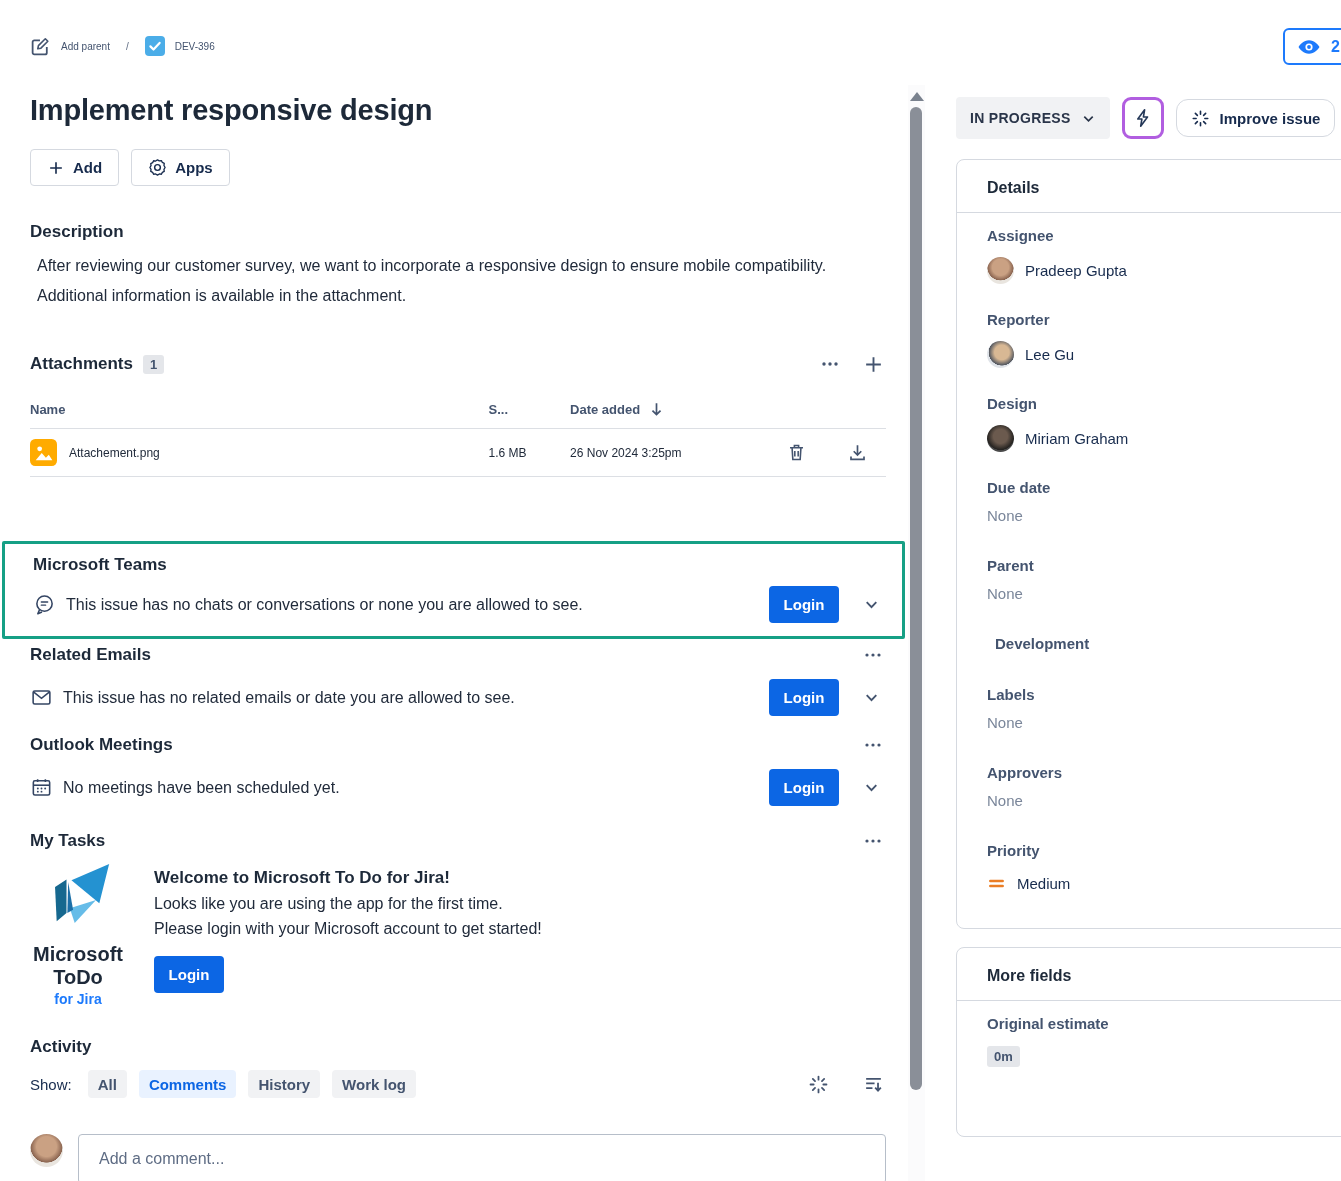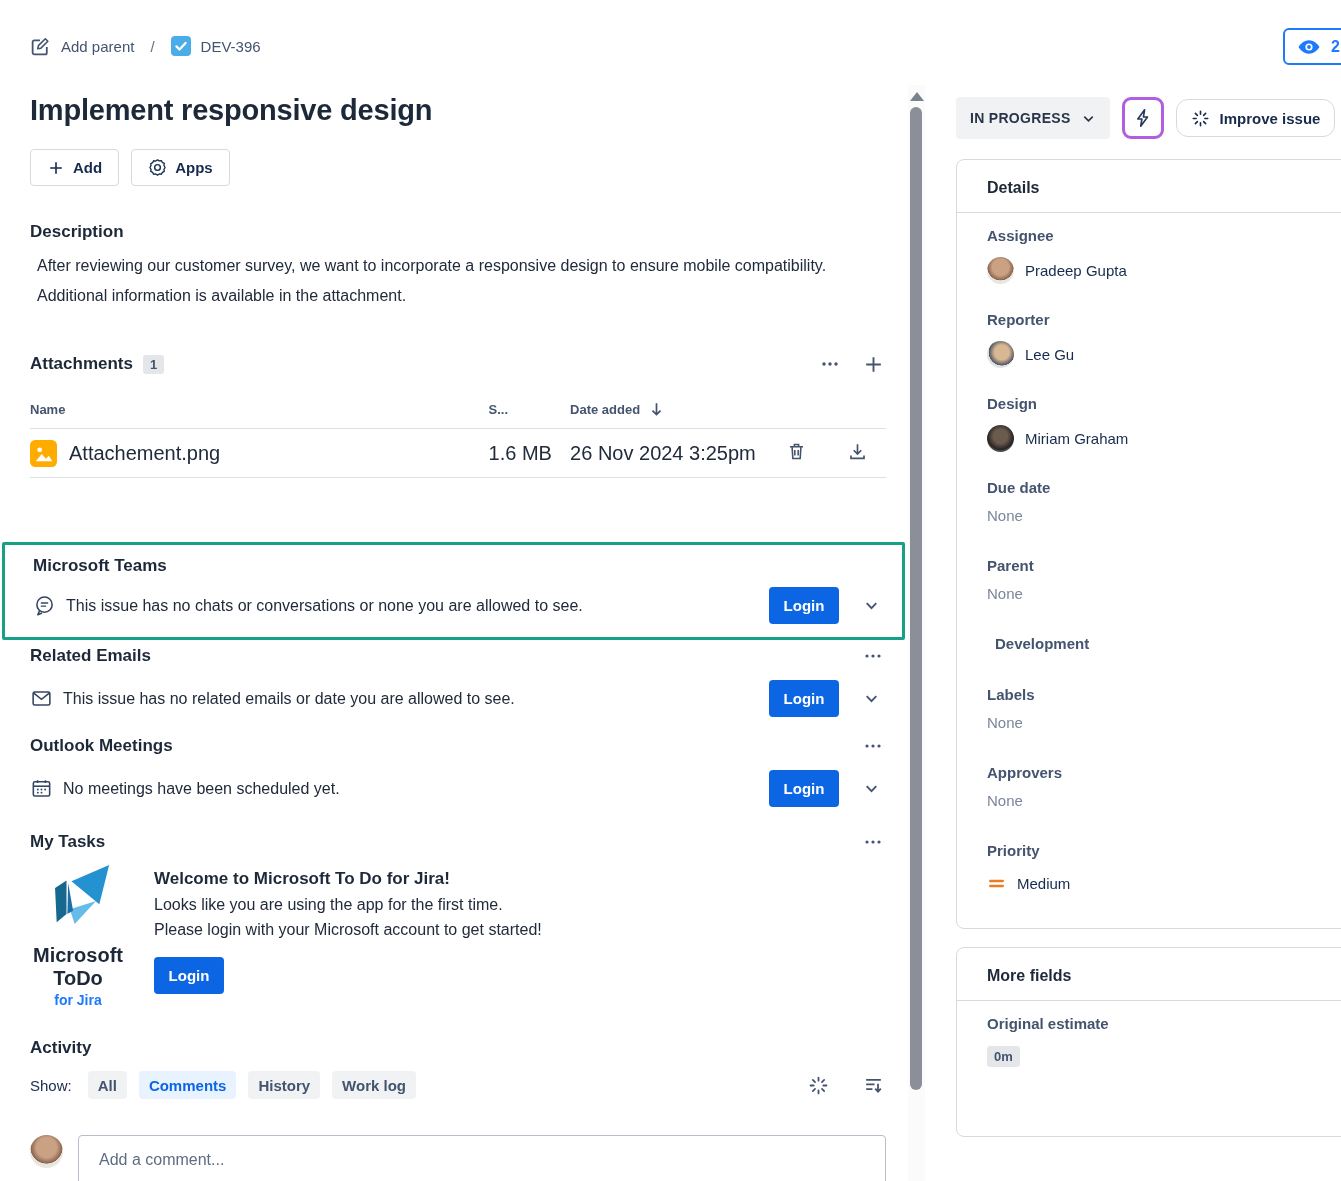--- a/index.html
+++ b/index.html
@@ -5,21 +5,21 @@
   * { margin:0; padding:0; box-sizing:border-box; }
   html,body { width:1341px; height:1181px; overflow:hidden; background:#fff;
     font-family:"Liberation Sans", sans-serif; color:#172B4D; }
   body { position:relative; }
 
   
   .main { position:absolute; left:30px; top:0; width:856px; }
 
   
   .breadcrumb { margin-top:34px; display:flex; align-items:center; gap:10px;
-    font-size:15px; color:#44546F; height:24px; }
+    font-size:10px; color:#44546F; height:24px; }
   .breadcrumb .crumb { cursor:pointer; }
   .breadcrumb .sep { color:#626F86; margin:0 6px; }
   .icon { display:inline-flex; align-items:center; justify-content:center; }
 
   h1.title { margin-top:36px; font-size:29px; font-weight:700; color:#1D2939; letter-spacing:-.2px; }
 
   .btn-row { margin-top:22px; display:flex; gap:12px; }
   .btn { display:inline-flex; align-items:center; gap:8px; height:37px; padding:0 16px;
     background:#fff; border:1px solid #D5D9E0; border-radius:4px; font-size:15px;
     font-weight:600; color:#172B4D; cursor:pointer; }
@@ -32,21 +32,21 @@
   
   .attach-head-row { margin-top:40px; display:flex; align-items:center; }
   .count-badge { margin-left:10px; background:#E4E6EA; color:#44546F; font-size:13px;
     font-weight:600; padding:2px 7px; border-radius:3px; }
   .attach-actions { margin-left:auto; display:flex; align-items:center; gap:18px; }
   .icon-btn { background:none; border:none; cursor:pointer; display:inline-flex; padding:2px; }
 
   table.attach { margin-top:18px; width:100%; border-collapse:collapse; }
   table.attach th { text-align:left; font-size:13px; font-weight:700; color:#44546F;
     padding:6px 0 10px; border-bottom:1px solid #DCDFE4; }
-  table.attach td { padding:10px 0; border-bottom:1px solid #DCDFE4; font-size:20px; color:#212B3B; }
+  table.attach td { padding:10px 0; border-bottom:1px solid #DCDFE4; font-size:12px; color:#212B3B; }
   th.c-name,td.c-name { width:450px; }
   th.c-size,td.c-size { width:80px; }
   th.c-date,td.c-date { width:210px; }
   .file-cell { display:flex; align-items:center; gap:12px; }
   .hdr-sort { display:inline-flex; align-items:center; gap:8px; cursor:pointer; }
 
   
   .teams-box { margin-left:-28px; margin-top:64px; width:903px;
     border:3px solid #16A085; border-radius:2px; padding:11px 16px 13px 28px; background:#fff; }
   .int-row { display:flex; align-items:center; gap:10px; margin-top:11px; }

